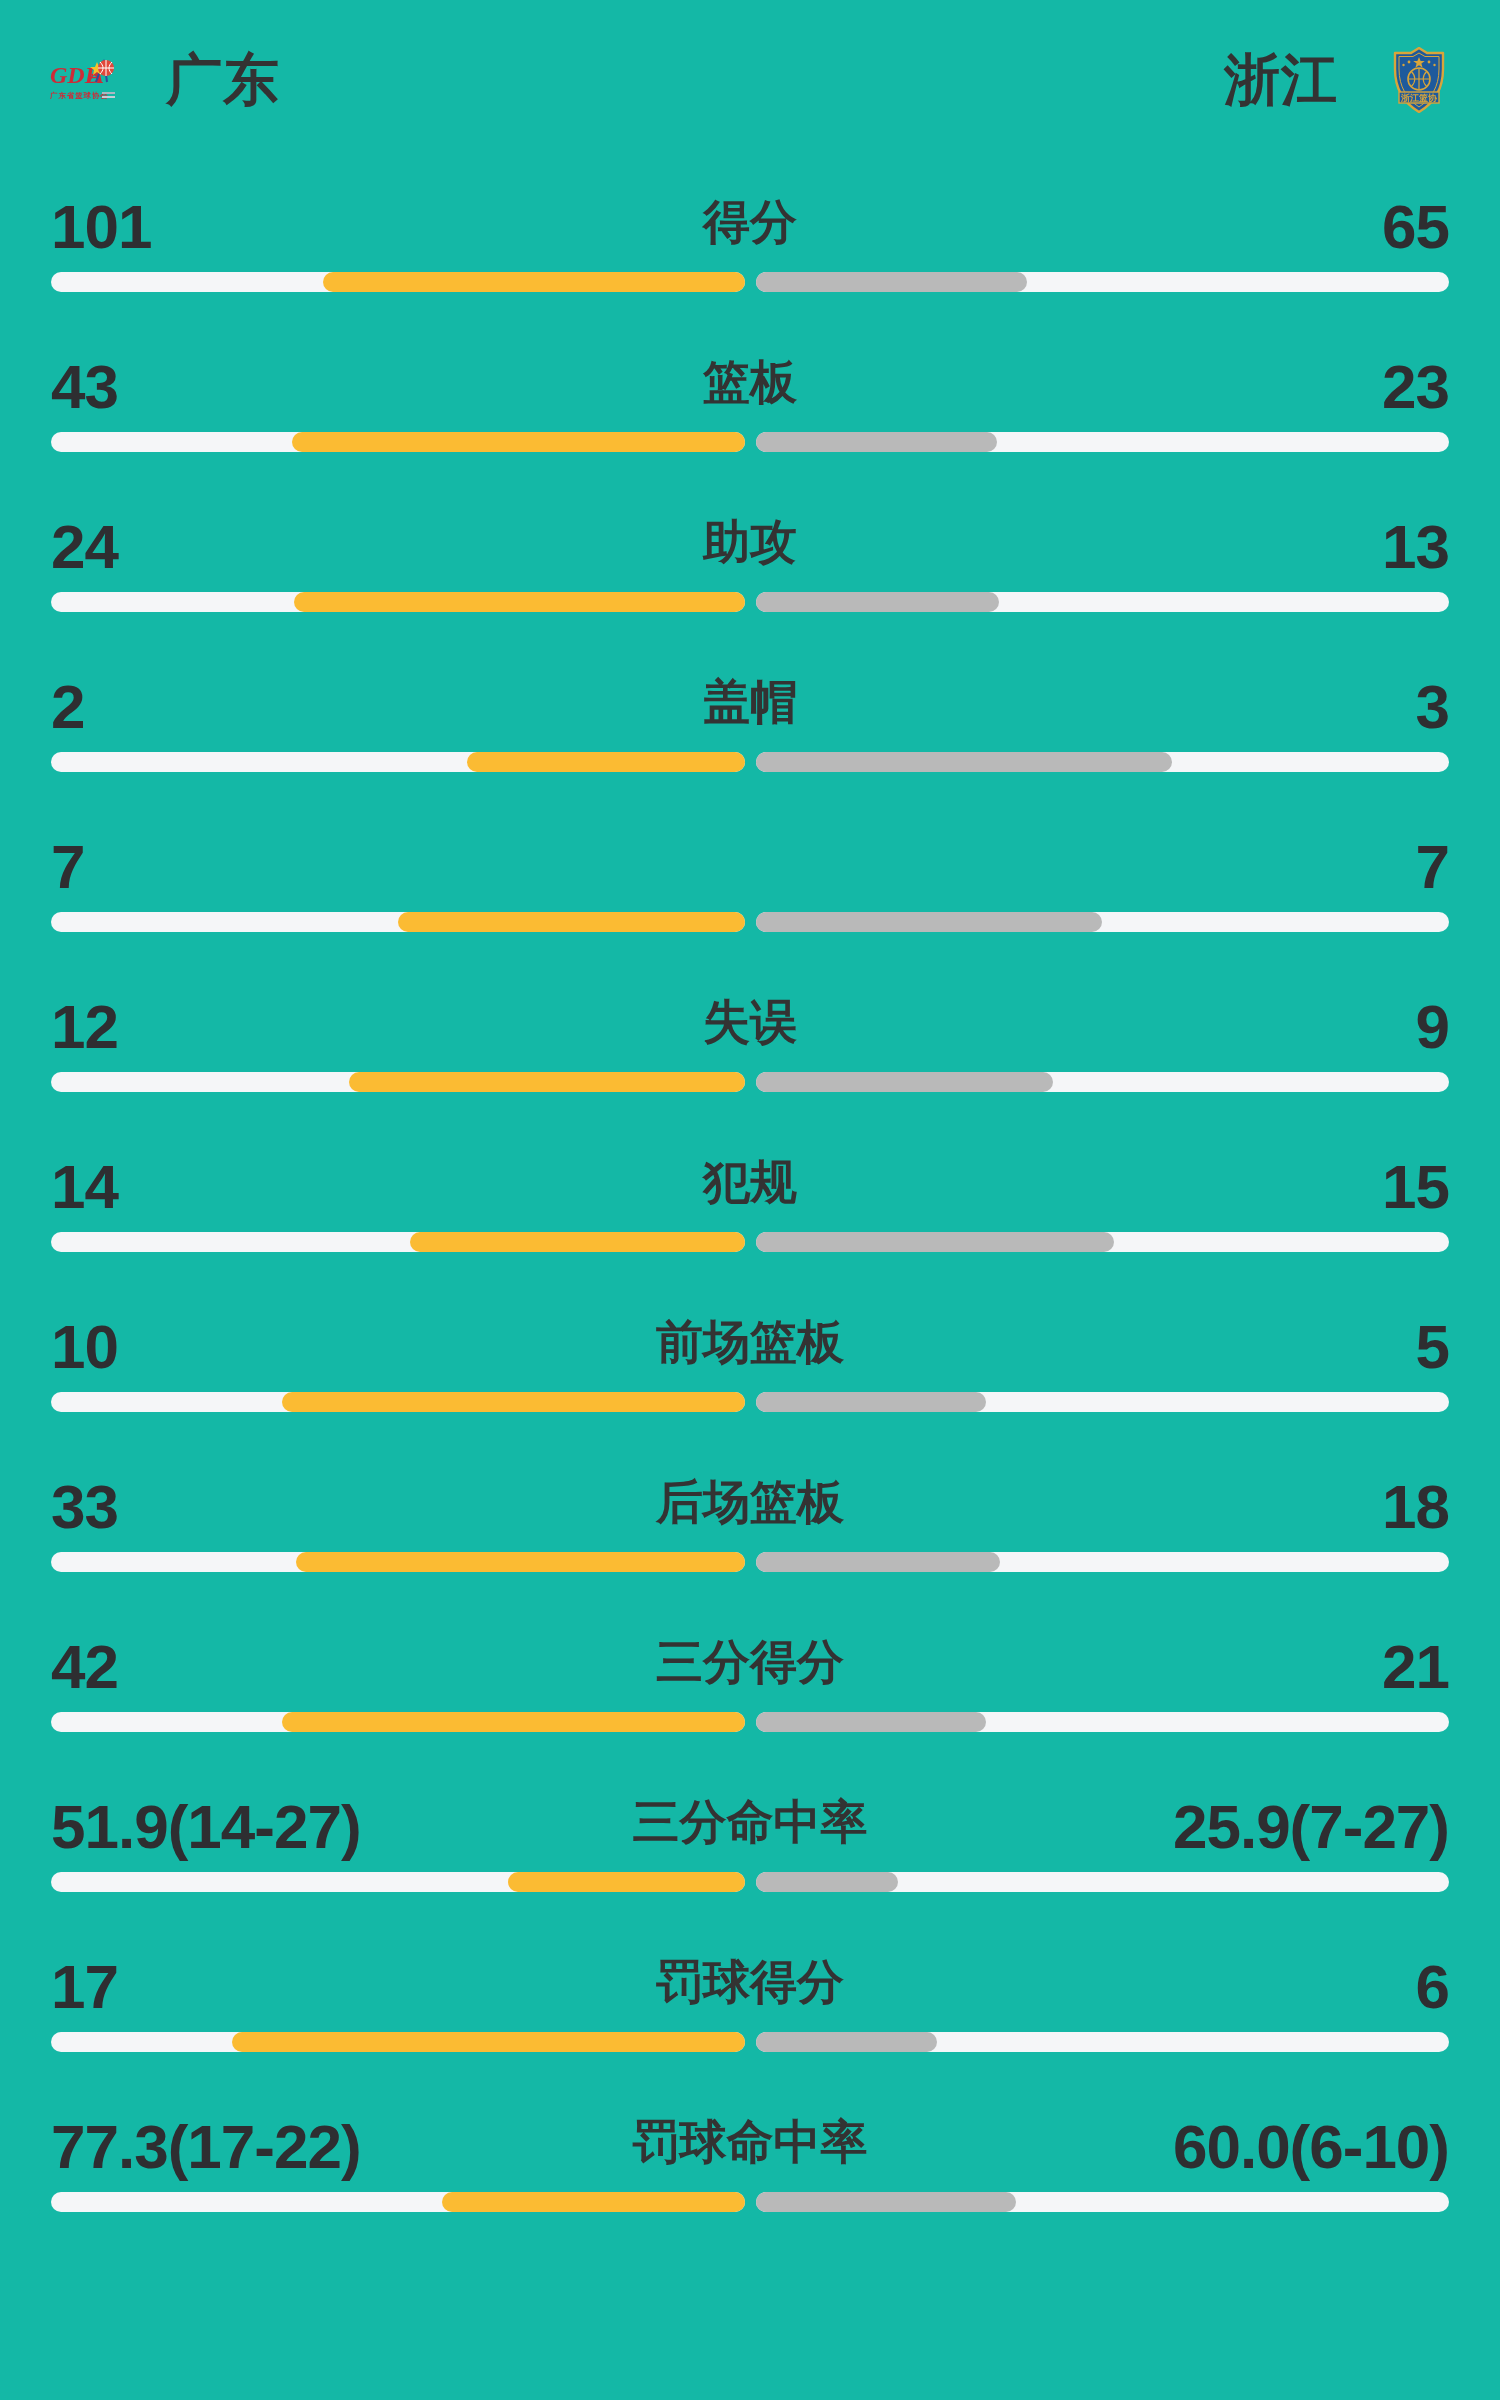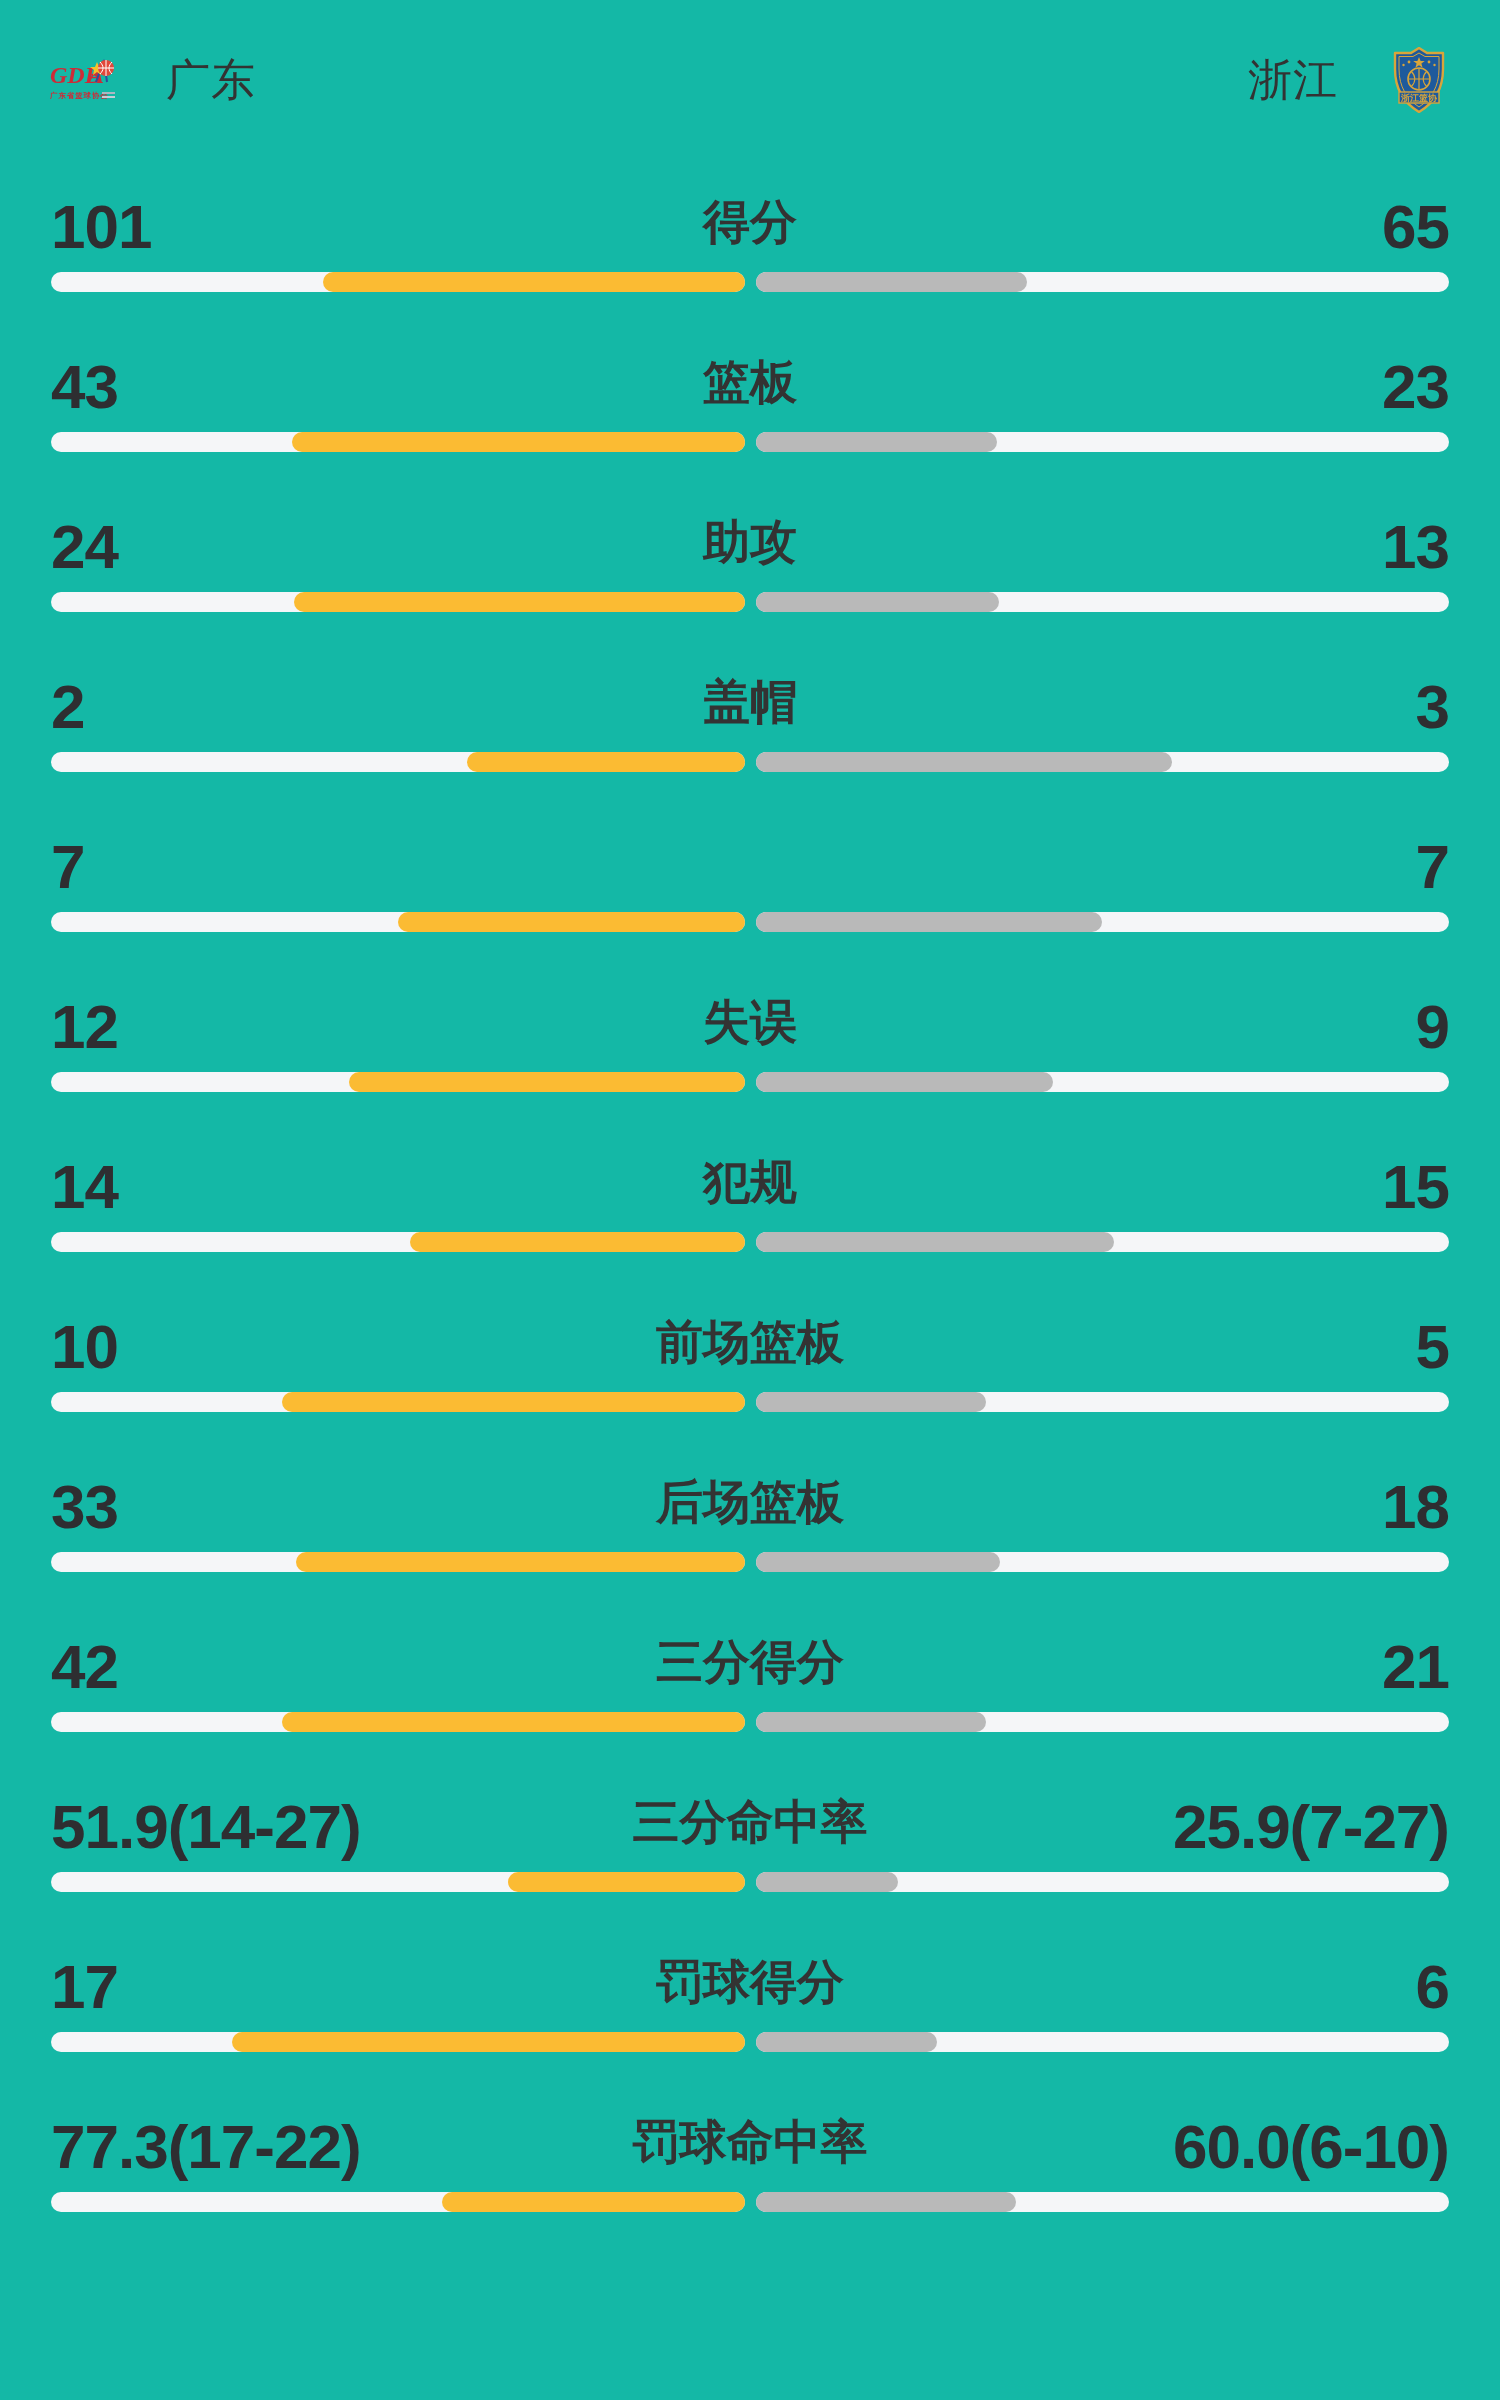--- a/index.html
+++ b/index.html
@@ -7,21 +7,21 @@
     position:relative;width:1500px;height:2400px;background:#14b8a6;
     font-family:"Liberation Sans", sans-serif;overflow:hidden;
   }
   
   .header{
     height:160px;padding:0 50px;box-sizing:border-box;
     display:flex;align-items:center;justify-content:space-between;
   }
   .team{display:flex;align-items:center;gap:50px;cursor:pointer;}
   .team-name{
-    font-size:44px;font-weight:400;color:#333;line-height:1;
+    font-size:56px;font-weight:700;color:#333;line-height:1;
     letter-spacing:1px;
   }
   .logo{display:block;}
   
   .rows{position:relative;}
   .row{position:relative;height:160px;}
   .val{
     position:absolute;top:36px;font-size:62px;font-weight:700;
     color:#2e2e31;line-height:1;letter-spacing:-1px;white-space:nowrap;
   }

